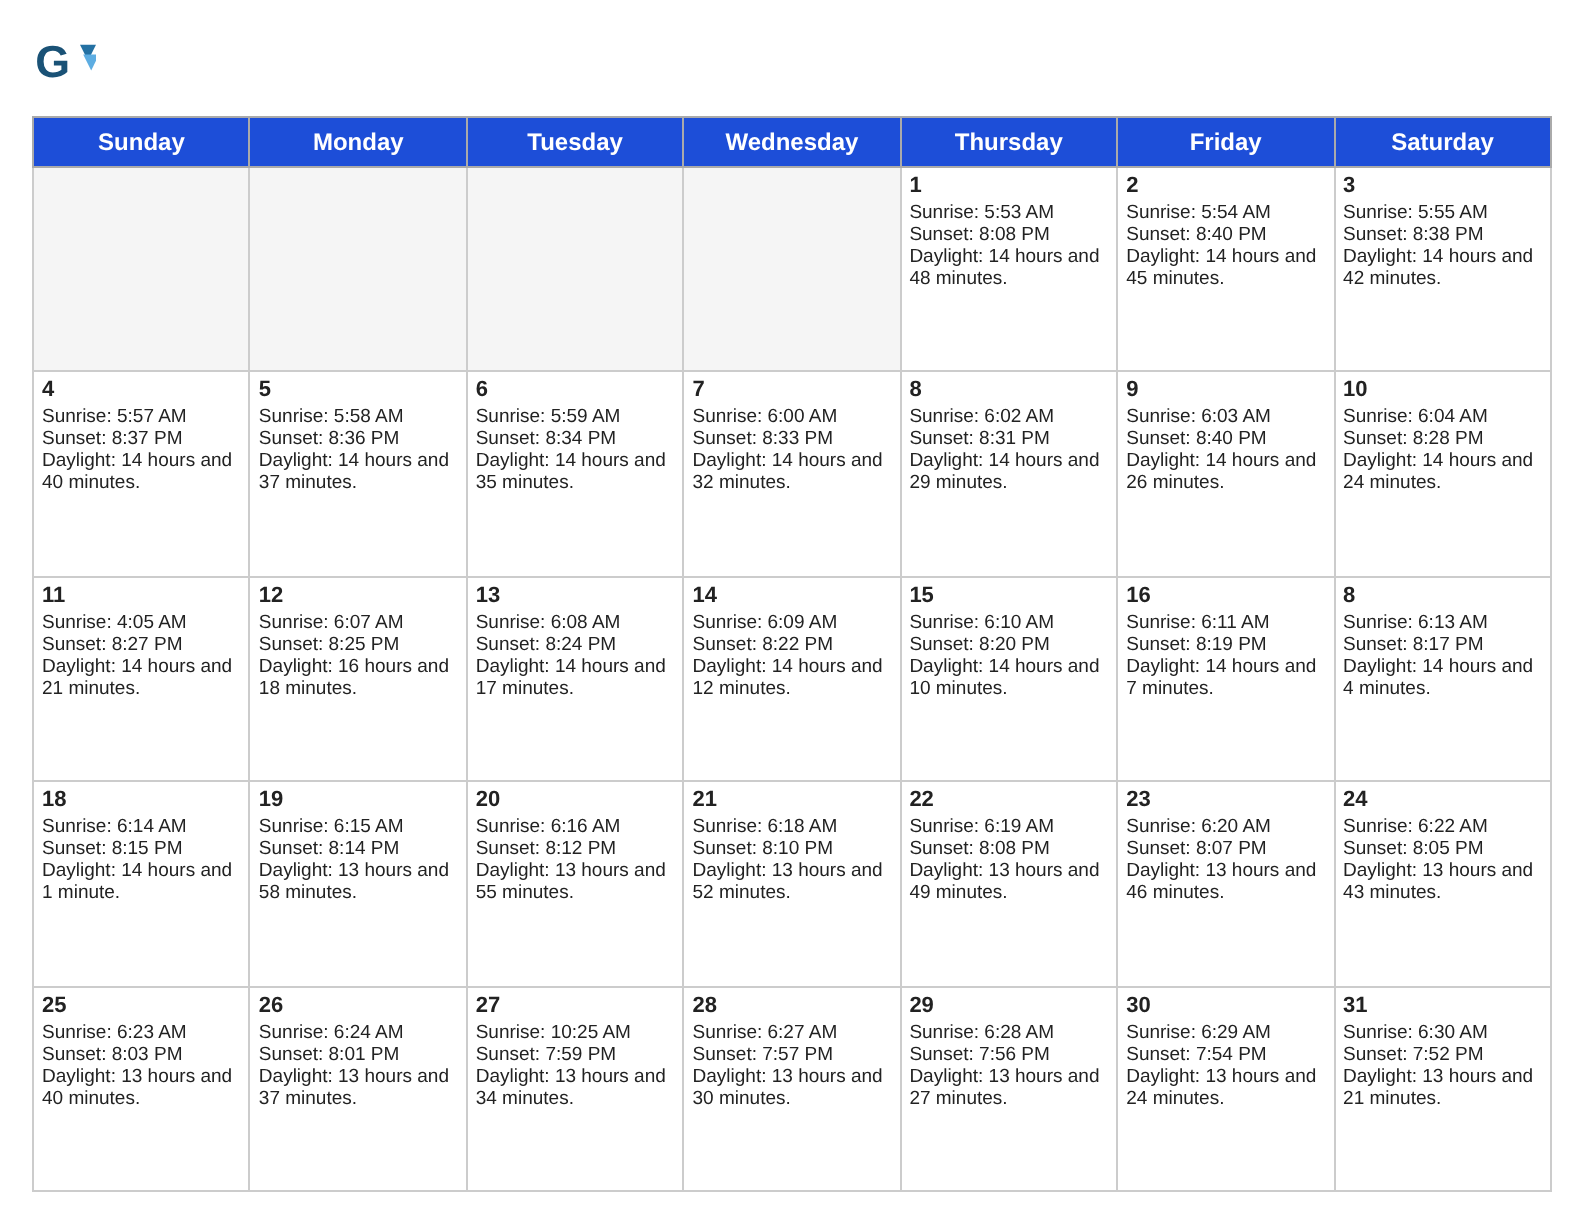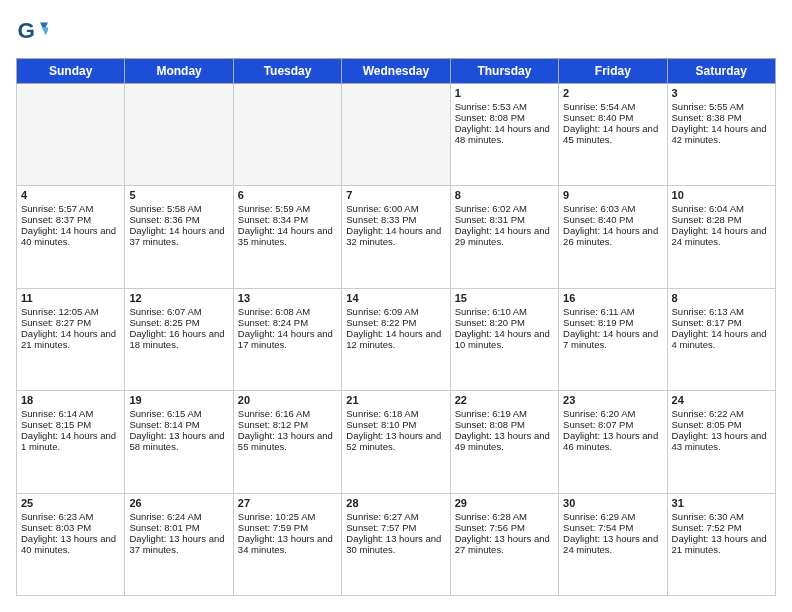--- a/index.html
+++ b/index.html
@@ -197,21 +197,21 @@
           <td>
             <span class="day-num">10</span>
             <div>Sunrise: 6:04 AM</div>
             <div>Sunset: 8:28 PM</div>
             <div>Daylight: 14 hours and 24 minutes.</div>
           </td>
         </tr>
         <tr>
           <td>
             <span class="day-num">11</span>
-            <div>Sunrise: 12:05 AM</div>
+            <div>Sunrise: 4:05 AM</div>
             <div>Sunset: 8:27 PM</div>
             <div>Daylight: 14 hours and 21 minutes.</div>
           </td>
           <td>
             <span class="day-num">12</span>
             <div>Sunrise: 6:07 AM</div>
             <div>Sunset: 8:25 PM</div>
             <div>Daylight: 16 hours and 18 minutes.</div>
           </td>
           <td>

